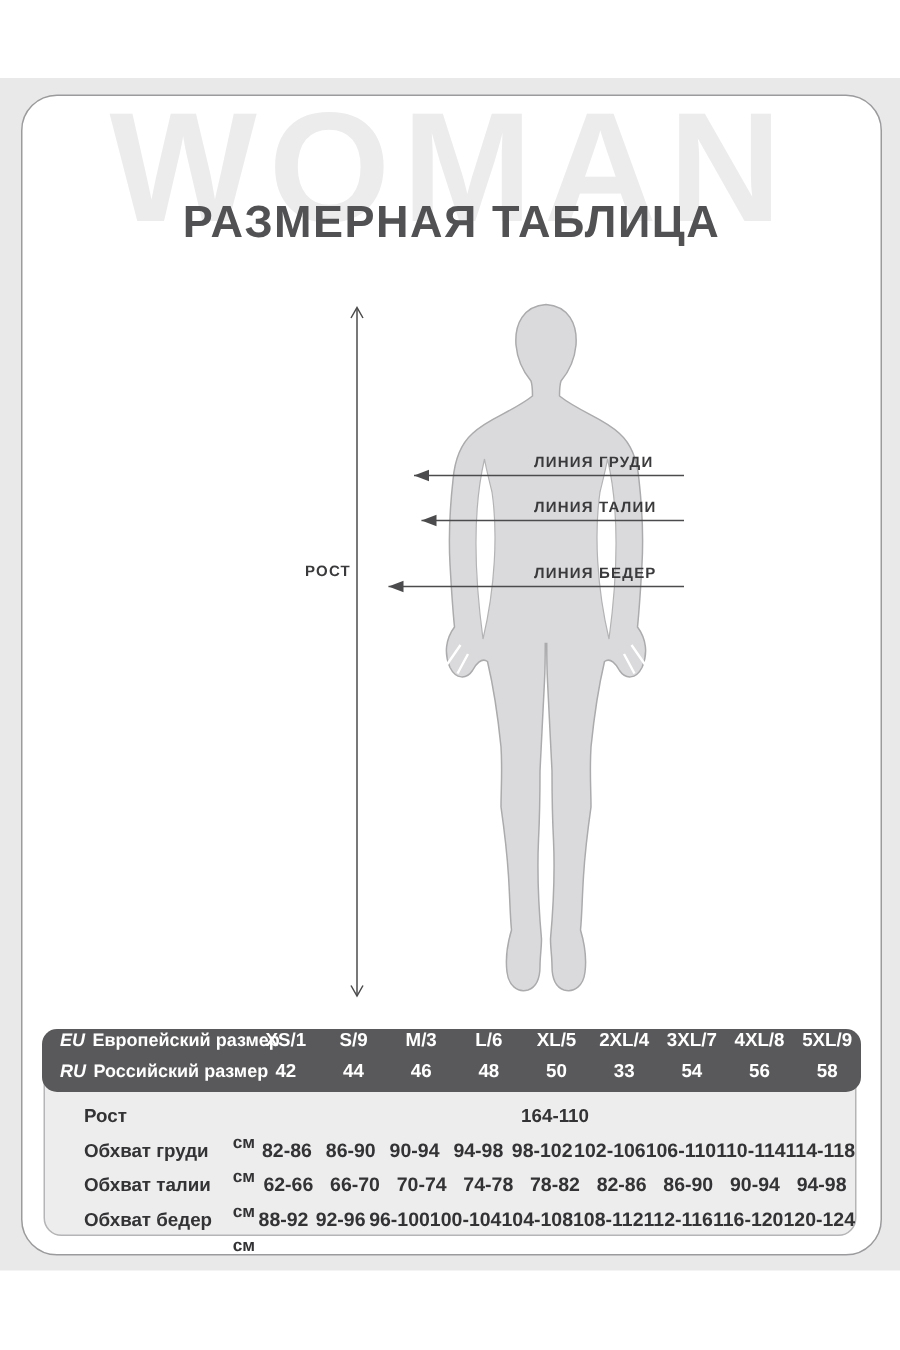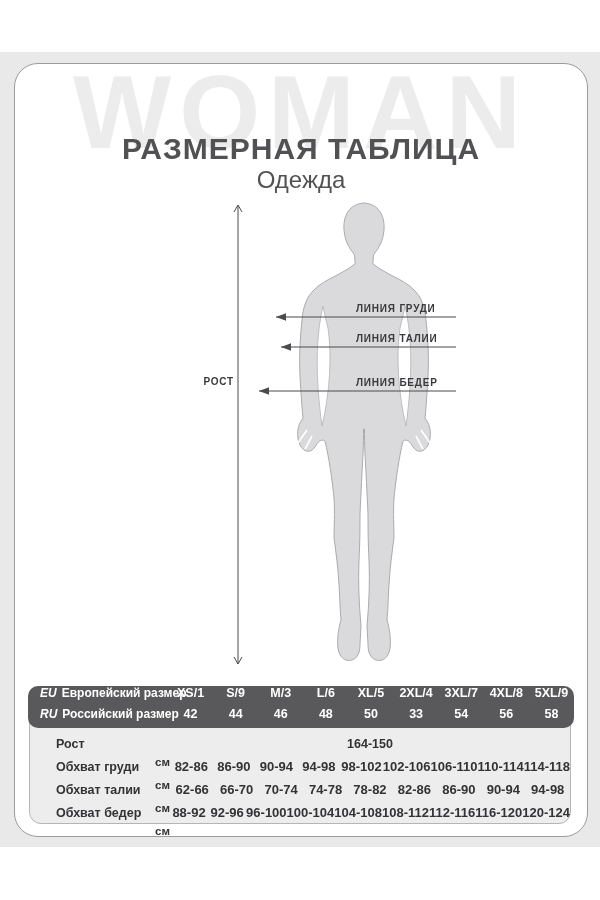--- a/index.html
+++ b/index.html
@@ -45,21 +45,20 @@
 </style>
 </head>
 <body>
 
 <div class="page">
   <div class="band"></div>
 
   <div class="card">
     <div class="watermark">WOMAN</div>
     <h1 class="title">РАЗМЕРНАЯ ТАБЛИЦА</h1>
-    <div class="subtitle">Одежда</div>
 
     <svg class="figure-svg" viewBox="0 0 290 485" xmlns="http://www.w3.org/2000/svg">
       <g transform="translate(63,0)">
         <path fill="#dadadc" stroke="#ababad" stroke-width="1" d="M120 7 C105 8 99 20 100 34 C101 45 105 52 110 58 C111 61 111 65 111 68
              C97 79 81 83 71 93 C62 101 59 112 58 124 C56 142 55 162 56 180
              C57 198 58 212 59 222 C53 230 52 240 56 249 C60 257 67 257 71 251
              C73 247 77 242 81 245 C85 262 88 282 90 302 C91 318 90 330 90 342
              C92 356 94 372 95 388 C96 404 96 414 97 424 C94 434 93 444 94 452
              C95 461 101 466 108 464 C114 462 116 456 116 448 C116 442 117 436 117 430
              C115 408 114 386 115 364 C116 344 116 330 116 318 C117 296 118 276 119 258
@@ -128,21 +127,21 @@
           <span class="hcell">54</span>
           <span class="hcell">56</span>
           <span class="hcell">58</span>
         </div>
       </div>
 
       <div class="tbl-body">
         <div class="brow">
           <span class="blabel">Рост</span>
           <span class="bunit">см</span>
-          <span class="bspan">164-150</span>
+          <span class="bspan">164-110</span>
         </div>
         <div class="brow">
           <span class="blabel">Обхват груди</span>
           <span class="bunit">см</span>
           <span class="bcell">82-86</span>
           <span class="bcell">86-90</span>
           <span class="bcell">90-94</span>
           <span class="bcell">94-98</span>
           <span class="bcell">98-102</span>
           <span class="bcell">102-106</span>

